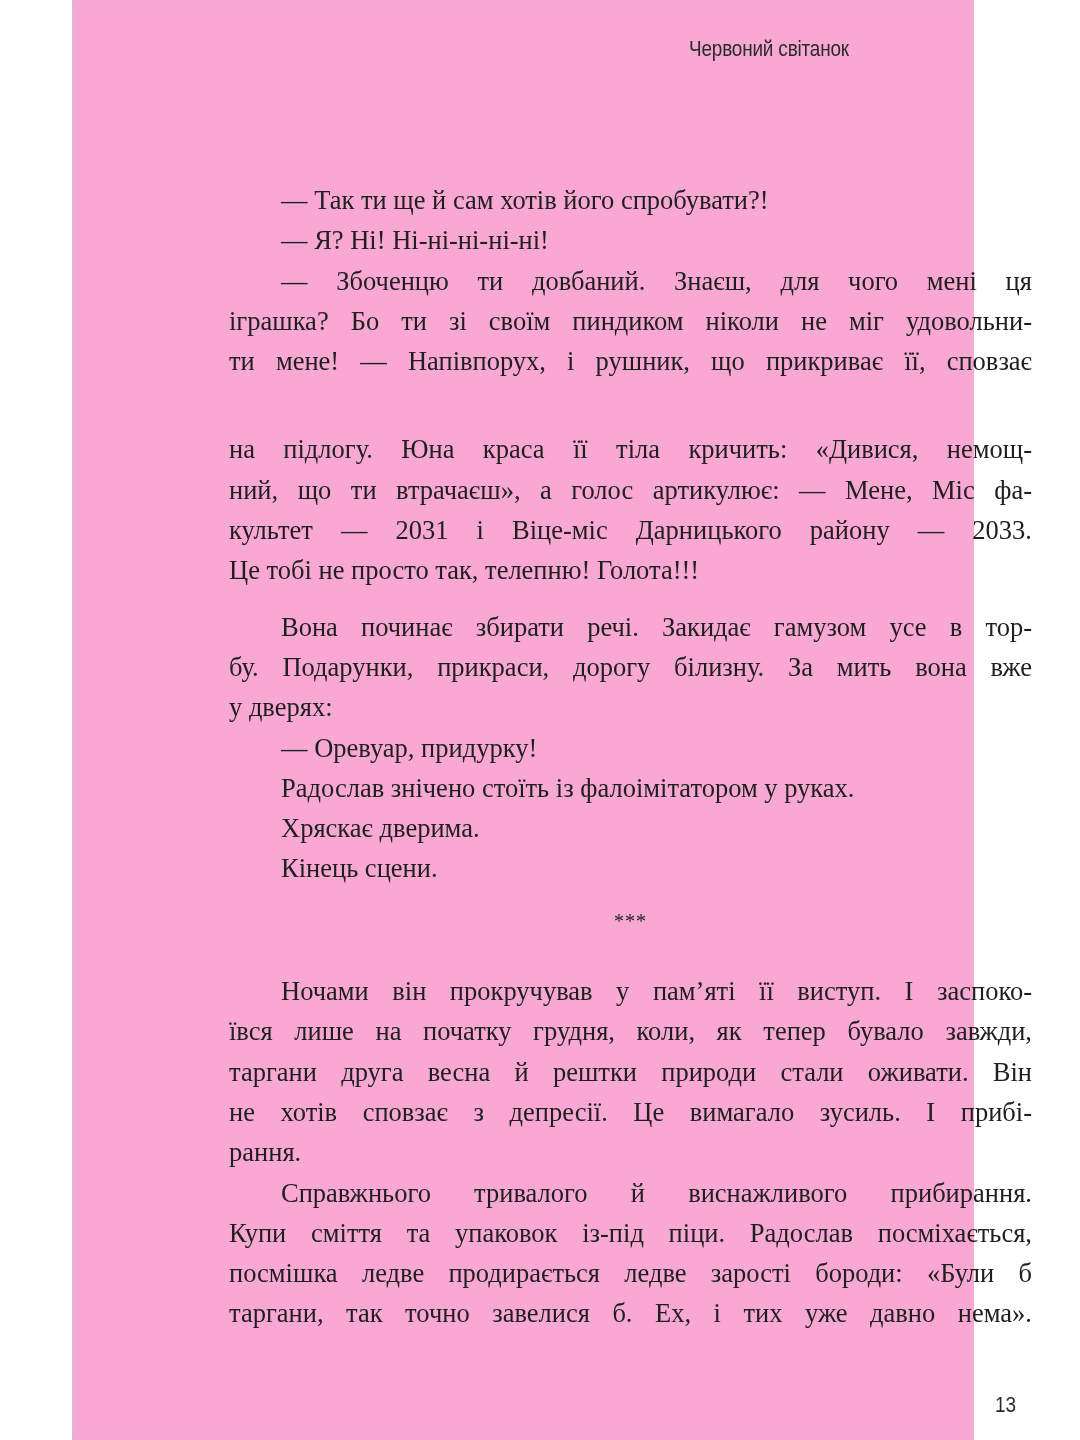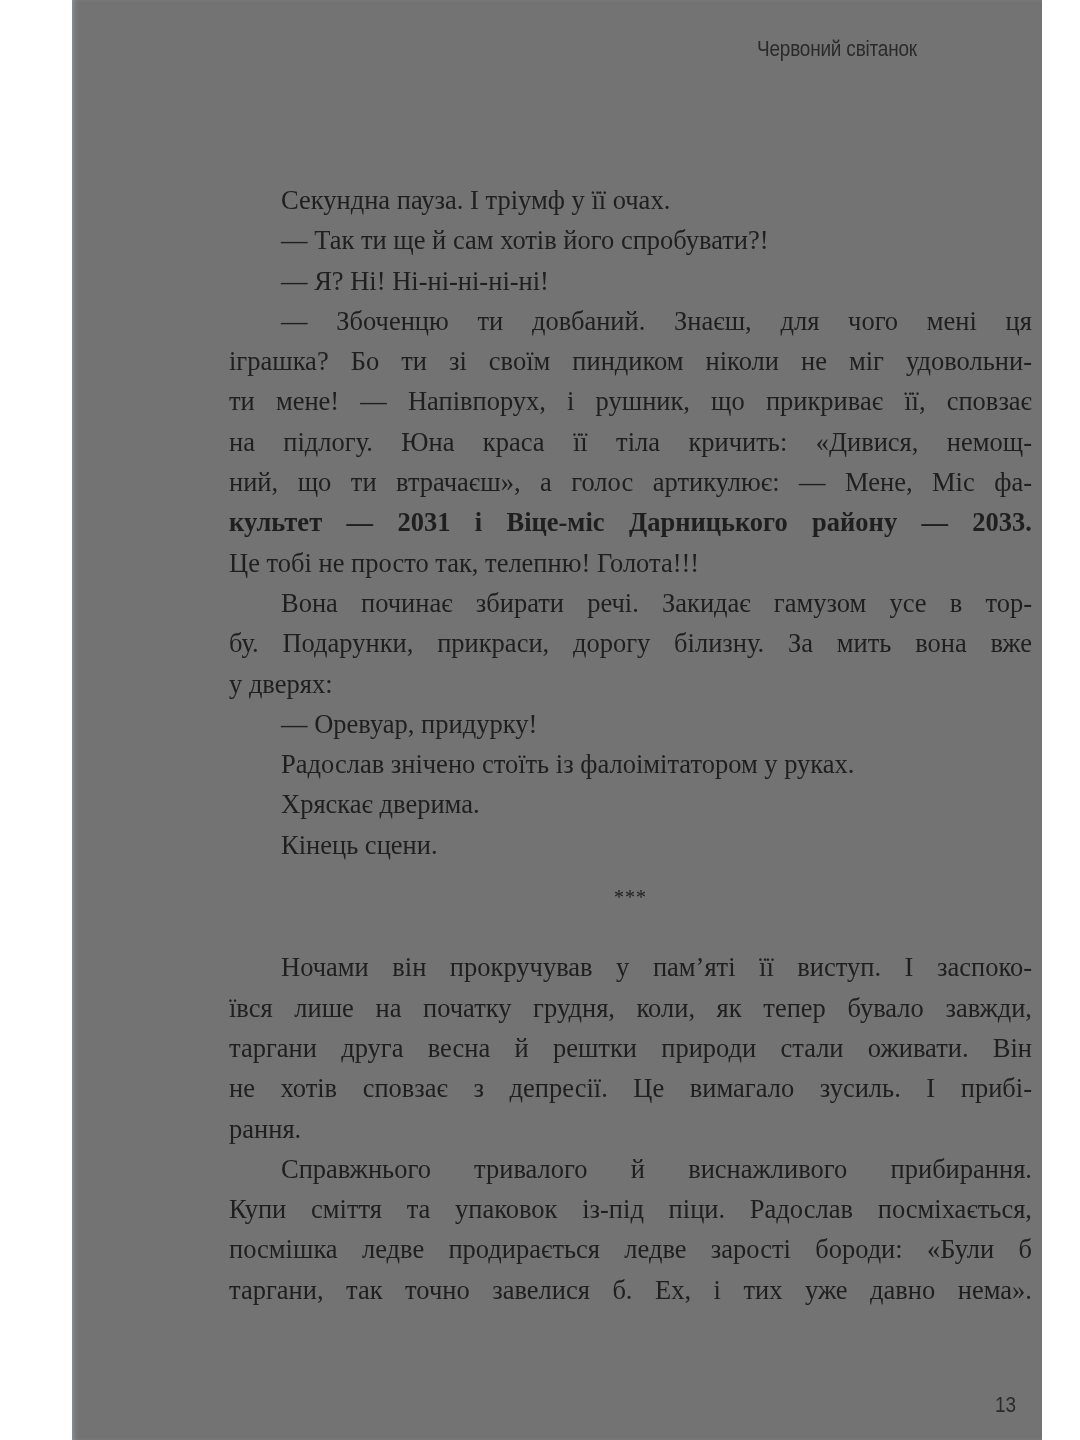--- a/index.html
+++ b/index.html
@@ -10,23 +10,23 @@
     body {
       width: 1080px;
       height: 1440px;
       position: relative;
       overflow: hidden;
     }
     .page {
       position: absolute;
       left: 72px;
       top: 0;
-      width: 970px;
+      width: 902px;
       height: 1440px;
-      background: #737373;
+      background: #f9a8d4;
       box-shadow: inset 4px 0 6px -4px rgba(180,210,230,0.6);
     }
     .running-head {
       position: absolute;
       right: 125px;
       top: 36px;
       font-family: "Liberation Sans", sans-serif;
       font-size: 22px;
       color: #2a2a2a;
       letter-spacing: -0.2px;
@@ -77,31 +77,30 @@
     }
   </style>
 </head>
 <body>
 
 <div class="page">
   <div class="running-head">Червоний світанок</div>
 
   <div class="text-block">
     <div id="sec1">
-        <span class="line indent">Секундна пауза. І тріумф у її очах.</span>
         <span class="line indent">— Так ти ще й сам хотів його спробувати?!</span>
         <span class="line indent">— Я? Ні! Ні-ні-ні-ні-ні!</span>
         <span class="line indent justify" style="white-space: normal;">— Збоченцю ти довбаний. Знаєш, для чого мені ця</span>
         <span class="line justify" style="white-space: normal;">іграшка? Бо ти зі своїм пиндиком ніколи не міг удовольни-</span>
         <span class="line justify" style="white-space: normal;">ти мене! — Напівпорух, і рушник, що прикриває її, сповзає</span>
-        <span class="line justify" style="white-space: normal;">на підлогу. Юна краса її тіла кричить: «Дивися, немощ-</span>
+        <span class="line justify" style="white-space: normal; margin-top: 48px;">на підлогу. Юна краса її тіла кричить: «Дивися, немощ-</span>
         <span class="line justify" style="white-space: normal;">ний, що ти втрачаєш», а голос артикулює: — Мене, Міс фа-</span>
-        <span class="line justify" style="white-space: normal; font-weight: bold;">культет — 2031 і Віце-міс Дарницького району — 2033.</span>
+        <span class="line justify" style="white-space: normal;">культет — 2031 і Віце-міс Дарницького району — 2033.</span>
         <span class="line">Це тобі не просто так, телепню! Голота!!!</span>
-        <span class="line indent justify" style="white-space: normal;">Вона починає збирати речі. Закидає гамузом усе в тор-</span>
+        <span class="line indent justify" style="white-space: normal; margin-top: 16px;">Вона починає збирати речі. Закидає гамузом усе в тор-</span>
         <span class="line justify" style="white-space: normal;">бу. Подарунки, прикраси, дорогу білизну. За мить вона вже</span>
         <span class="line">у дверях:</span>
         <span class="line indent">— Оревуар, придурку!</span>
         <span class="line indent">Радослав знічено стоїть із фалоімітатором у руках.</span>
         <span class="line indent">Хряскає дверима.</span>
         <span class="line indent">Кінець сцени.</span>
       </div>
     <div class="separator">***</div>
     <div class="gap-after-sep"></div>
     <div id="sec2">

